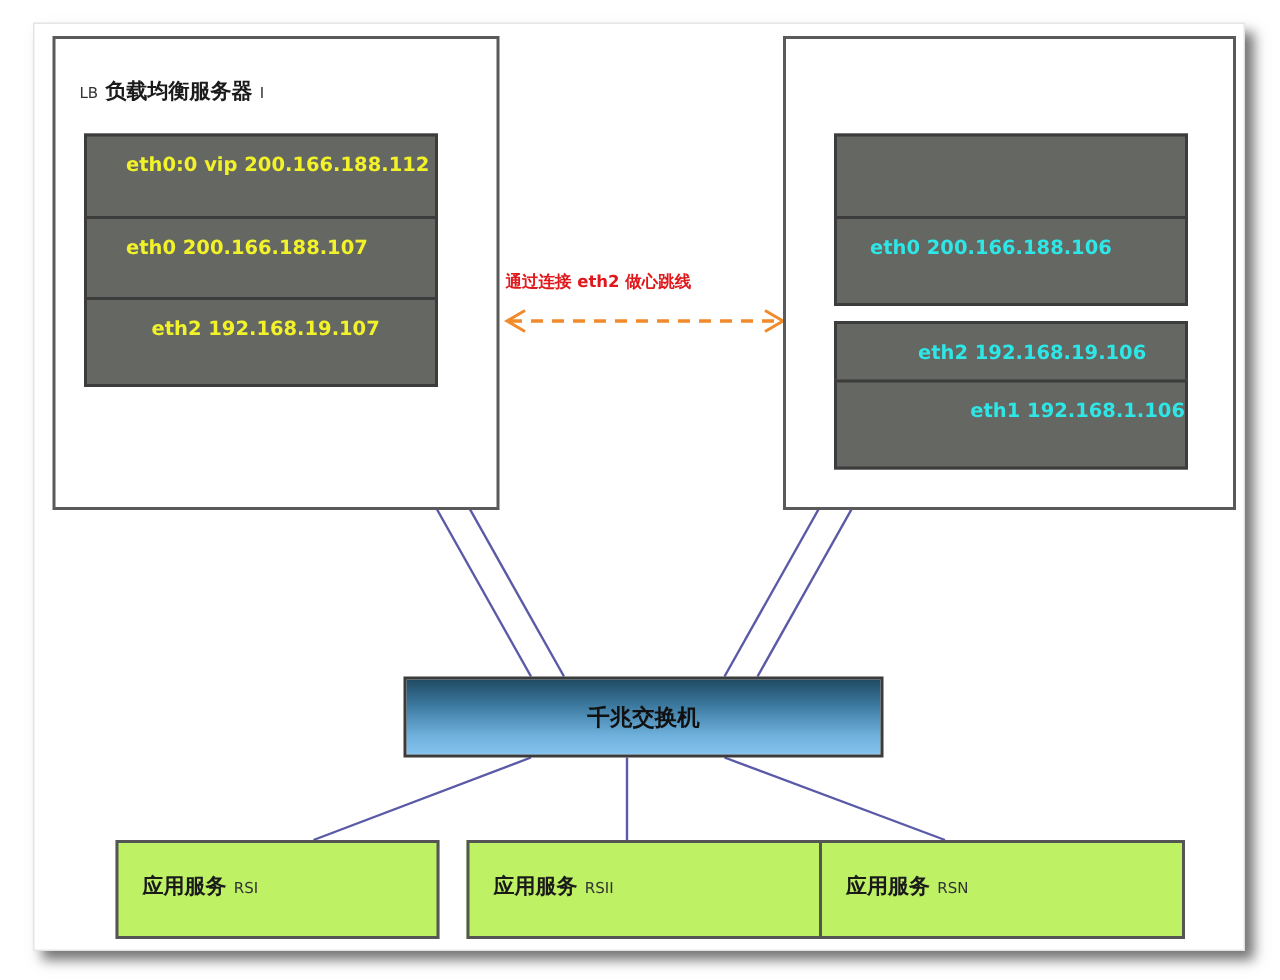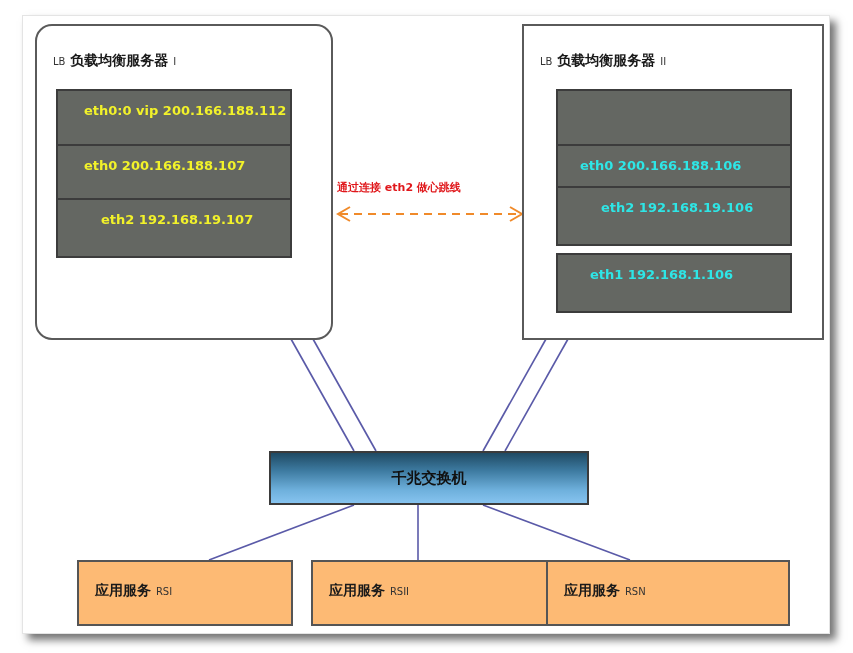--- a/index.html
+++ b/index.html
@@ -12,21 +12,21 @@
     .lb-title { position: absolute; left: 16px; top: 26px; font-size: 14px; font-weight: bold; color: #1a1a1a; white-space: nowrap; }
     .lb-title .prefix, .lb-title .suffix { font-size: 10px; font-weight: normal; color: #333; }
     .nic { position: absolute; height: 60px; background: #646762; border: 2px solid #3c3c3c; box-sizing: border-box;
            font-size: 13px; font-weight: bold; line-height: 40px; white-space: nowrap; overflow: hidden; }
     .nic.yellow { color: #f2f22a; }
     .nic.cyan { color: #2ee6e6; }
     .switch { position: absolute; left: 269px; top: 451px; width: 320px; height: 54px; box-sizing: border-box;
               border: 2px solid #3b3b3b;
               background: linear-gradient(to bottom, #1f4a63 0%, #3d7aa0 35%, #6fb1dd 75%, #86c3ef 100%);
               text-align: center; line-height: 50px; font-size: 15px; font-weight: bold; color: #111; }
-    .rs-box { position: absolute; top: 560px; height: 66px; background: #fdba74; border: 2px solid #555; box-sizing: border-box; }
+    .rs-box { position: absolute; top: 560px; height: 66px; background: #bef264; border: 2px solid #555; box-sizing: border-box; }
     .rs-label { position: absolute; left: 16px; top: 20px; font-size: 14px; font-weight: bold; color: #1a1a1a; white-space: nowrap; }
     .rs-label .code { font-size: 10px; font-weight: normal; color: #333; }
     .hb-label { position: absolute; left: 337px; top: 180px; font-size: 11px; font-weight: bold; color: #e0171b; white-space: nowrap; }
     svg.wires { position: absolute; left: 0; top: 0; }
   </style>
 </head>
 <body>
 
 <div class="frame"></div>
 
@@ -42,41 +42,36 @@
   <line x1="418" y1="505" x2="418" y2="560" stroke="#5a5aa8" stroke-width="1.6"></line>
   <line x1="483" y1="505" x2="630" y2="560" stroke="#5a5aa8" stroke-width="1.6"></line>
 
   <g>
     <line x1="340" y1="214" x2="520" y2="214" stroke="#f08a2a" stroke-width="2.2" stroke-dasharray="8,6"></line>
     <polyline points="350,207 338,214 350,221" fill="none" stroke="#f08a2a" stroke-width="2"></polyline>
     <polyline points="510,207 522,214 510,221" fill="none" stroke="#f08a2a" stroke-width="2"></polyline>
   </g>
 </svg>
 
-<div class="lb-box" style="left:35px; top:24px; width:298px; height:316px;border-radius:17px;">
+<div class="lb-box" style="left:35px; top:24px; width:298px; height:316px;">
   <div class="lb-title">
     <span class="prefix">LB</span>
     <span>负载均衡服务器</span>
     <span class="suffix">I</span>
   </div>
   <div class="nic yellow" style="left:19px; top:63px; width:236px; padding-left:26px;">eth0:0 vip 200.166.188.112</div>
   <div class="nic yellow" style="left:19px; top:118px; width:236px; padding-left:26px;">eth0 200.166.188.107</div>
   <div class="nic yellow" style="left:19px; top:172px; width:236px; padding-left:43px;">eth2 192.168.19.107</div>
 </div>
 
 <div class="lb-box" style="left:522px; top:24px; width:302px; height:316px;">
-  <div class="lb-title">
-    <span class="prefix">LB</span>
-    <span>负载均衡服务器</span>
-    <span class="suffix">II</span>
-  </div>
   <div class="nic cyan" style="left:32px; top:63px; width:236px; padding-left:34px;"></div>
   <div class="nic cyan" style="left:32px; top:118px; width:236px; padding-left:22px;">eth0 200.166.188.106</div>
-  <div class="nic cyan" style="left:32px; top:160px; width:236px; padding-left:43px;">eth2 192.168.19.106</div>
-  <div class="nic cyan" style="left:32px; top:227px; width:236px; padding-left:32px;">eth1 192.168.1.106</div>
+  <div class="nic cyan" style="left:32px; top:188px; width:236px; padding-left:54px;">eth2 192.168.19.106</div>
+  <div class="nic cyan" style="left:32px; top:227px; width:236px; padding-left:32px;text-align:right;">eth1 192.168.1.106</div>
 </div>
 
 <div class="hb-label">通过连接 eth2 做心跳线</div>
 
 <div class="switch">千兆交换机</div>
 
 <div class="rs-box" style="left:77px; width:216px;">
   <div class="rs-label">
     <span>应用服务</span>
     <span class="code">RSI</span>

